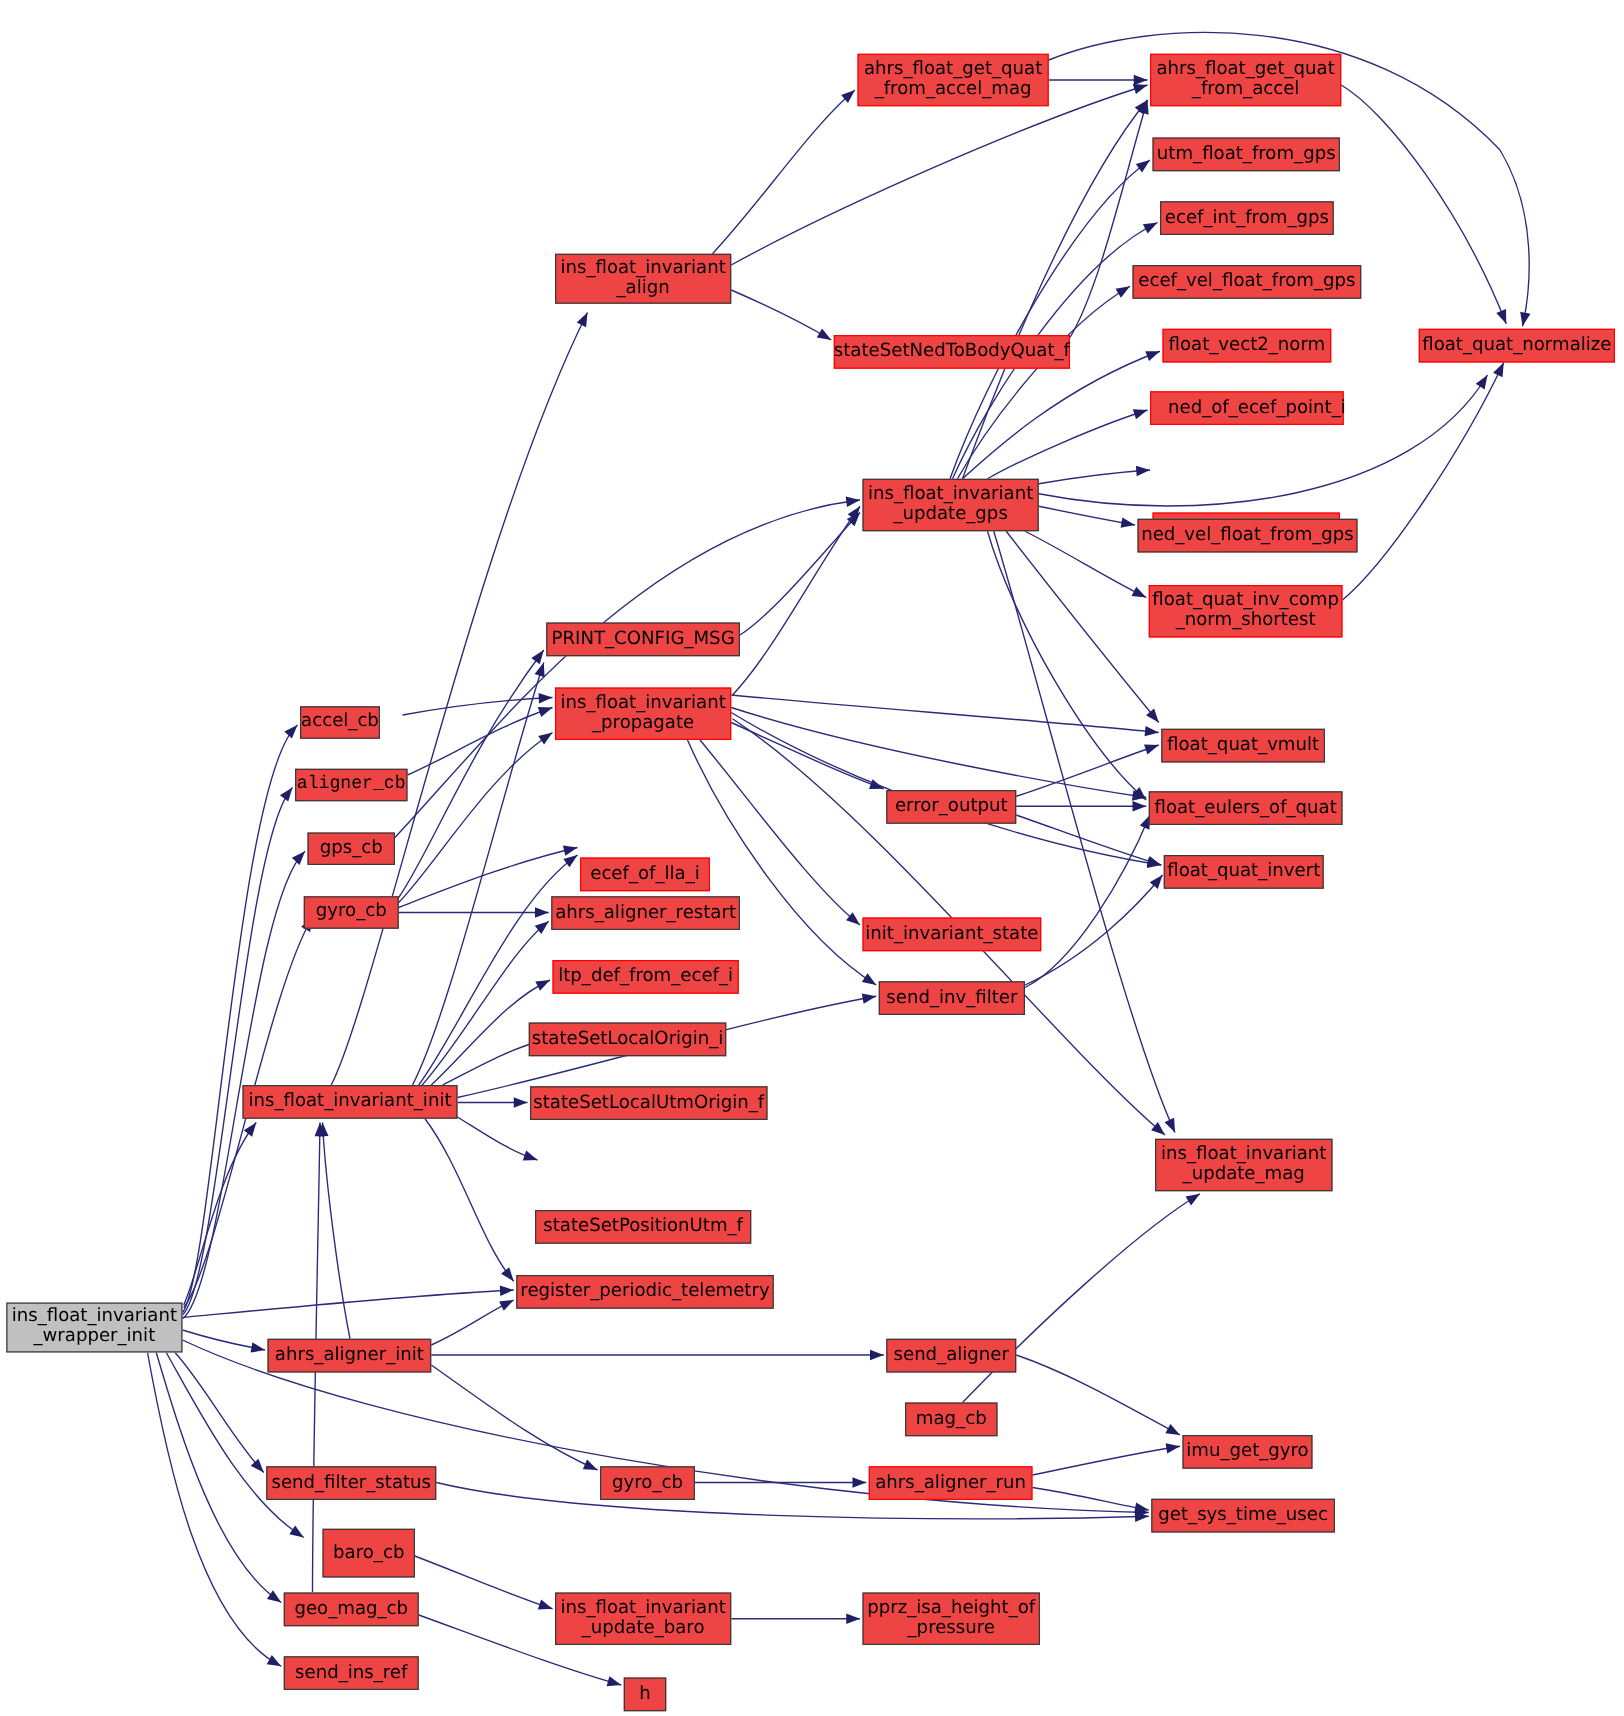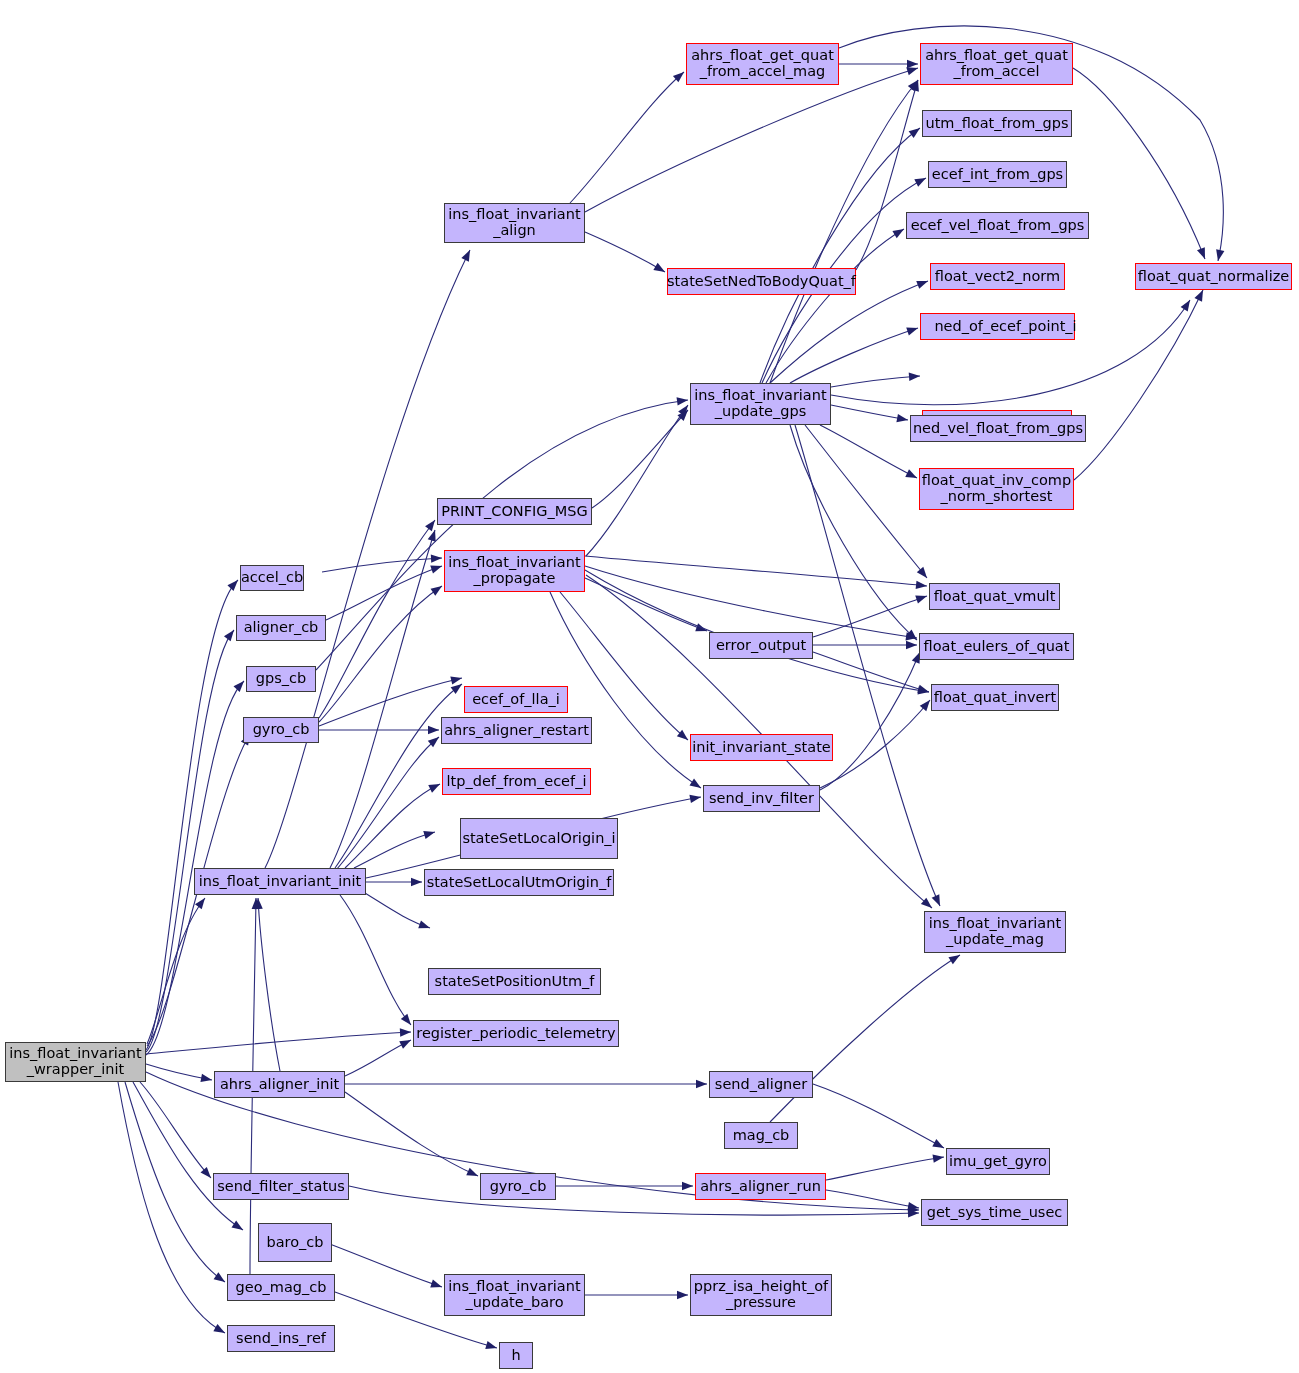--- a/index.html
+++ b/index.html
@@ -1,21 +1,21 @@
 <!DOCTYPE html>
 <html><head>
 <meta charset="utf-8">
 <style>
   html,body{margin:0;padding:0;background:#ffffff;}
   #canvas{position:relative;width:1299px;height:1373px;background:#ffffff;
           font-family:"DejaVu Sans","Liberation Sans",sans-serif;}
   svg{position:absolute;left:0;top:0;width:1299px;height:1373px;overflow:visible;}
   .edge{fill:none;stroke:#2b2b7a;stroke-width:1.1;}
   .arrowhead{fill:#1f1f66;stroke:none;}
-  .nodebox{position:absolute;box-sizing:border-box;background:#c4b5fd;
+  .nodebox{position:absolute;box-sizing:border-box;background:#ef4444;
            border:1px solid #3a3a3a;display:flex;align-items:center;
            justify-content:center;text-align:center;line-height:1.08;
            font-size:14.5px;color:#000;white-space:pre;}
   .nodebox.red{border:1px solid #ff0000;}
   .nodebox.filled{background:#c0c0c0;border:1px solid #3a3a3a;}
 </style>
 </head>
 <body>
 
 <div id="canvas">
@@ -174,39 +174,39 @@
       <polygon points="0,0 -11,-4.2 -11,4.2" class="arrowhead" transform="translate(1205,259) rotate(68.19290833858469)"></polygon>
       <path d="M1074,480 C1110,450 1170,360 1203,290" class="edge"></path>
       <polygon points="0,0 -11,-4.2 -11,4.2" class="arrowhead" transform="translate(1203,290) rotate(-64.45782078084873)"></polygon>
       <path d="M831,395 C960,420 1130,400 1190,300" class="edge"></path>
       <polygon points="0,0 -11,-4.2 -11,4.2" class="arrowhead" transform="translate(1190,300) rotate(-57.89523494144906)"></polygon>
     </svg>
   <div id="nodes">
       <div class="nodebox filled" style="left: 5px; top: 1042px; width: 141px; height: 40px;">ins_float_invariant
 _wrapper_init</div>
       <div class="nodebox" style="left: 240px; top: 565px; width: 64px; height: 26px;">accel_cb</div>
-      <div class="nodebox" style="left: 236px; top: 615px; width: 90px; height: 26px;">aligner_cb</div>
+      <div class="nodebox" style="left: 236px; top: 615px; width: 90px; height: 26px; font-family: Liberation Mono, monospace;">aligner_cb</div>
       <div class="nodebox" style="left: 246px; top: 666px; width: 70px; height: 26px;">gps_cb</div>
       <div class="nodebox" style="left: 243px; top: 717px; width: 76px; height: 26px;">gyro_cb</div>
       <div class="nodebox" style="left: 194px; top: 868px; width: 172px; height: 27px;">ins_float_invariant_init</div>
       <div class="nodebox" style="left: 413px; top: 1020px; width: 206px; height: 27px;">register_periodic_telemetry</div>
       <div class="nodebox" style="left: 214px; top: 1071px; width: 131px; height: 27px;">ahrs_aligner_init</div>
       <div class="nodebox" style="left: 213px; top: 1173px; width: 136px; height: 27px;">send_filter_status</div>
       <div class="nodebox" style="left: 245px; top: 1223px; width: 74px; height: 39px; margin-left: 13px;">baro_cb</div>
       <div class="nodebox" style="left: 227px; top: 1274px; width: 108px; height: 27px;">geo_mag_cb</div>
       <div class="nodebox" style="left: 227px; top: 1325px; width: 108px; height: 27px;">send_ins_ref</div>
       <div class="nodebox" style="left: 444px; top: 203px; width: 141px; height: 40px;">ins_float_invariant
 _align</div>
       <div class="nodebox" style="left: 437px; top: 498px; width: 155px; height: 27px;">PRINT_CONFIG_MSG</div>
       <div class="nodebox red" style="left: 444px; top: 550px; width: 141px; height: 42px;">ins_float_invariant
 _propagate</div>
       <div class="nodebox red" style="left: 464px; top: 686px; width: 104px; height: 27px;">ecef_of_lla_i</div>
       <div class="nodebox" style="left: 441px; top: 717px; width: 151px; height: 27px;">ahrs_aligner_restart</div>
       <div class="nodebox red" style="left: 442px; top: 768px; width: 149px; height: 27px;">ltp_def_from_ecef_i</div>
-      <div class="nodebox" style="left: 460px; top: 818px; width: 158px; height: 41px;">stateSetLocalOrigin_i</div>
+      <div class="nodebox" style="left: 423px; top: 818px; width: 158px; height: 27px;">stateSetLocalOrigin_i</div>
       <div class="nodebox" style="left: 424px; top: 869px; width: 190px; height: 27px;">stateSetLocalUtmOrigin_f</div>
       <div class="nodebox" style="left: 428px; top: 920px; width: 173px; height: 27px; margin-top: 48px;">stateSetPositionUtm_f</div>
       <div class="nodebox" style="left: 480px; top: 1173px; width: 76px; height: 27px;">gyro_cb</div>
       <div class="nodebox" style="left: 444px; top: 1274px; width: 141px; height: 42px;">ins_float_invariant
 _update_baro</div>
       <div class="nodebox" style="left: 499px; top: 1342px; width: 34px; height: 27px;">h</div>
       <div class="nodebox red" style="left: 686px; top: 43px; width: 153px; height: 42px;">ahrs_float_get_quat
 _from_accel_mag</div>
       <div class="nodebox red" style="left: 667px; top: 268px; width: 189px; height: 27px;">stateSetNedToBodyQuat_f</div>
       <div class="nodebox" style="left: 690px; top: 383px; width: 141px; height: 42px;">ins_float_invariant

